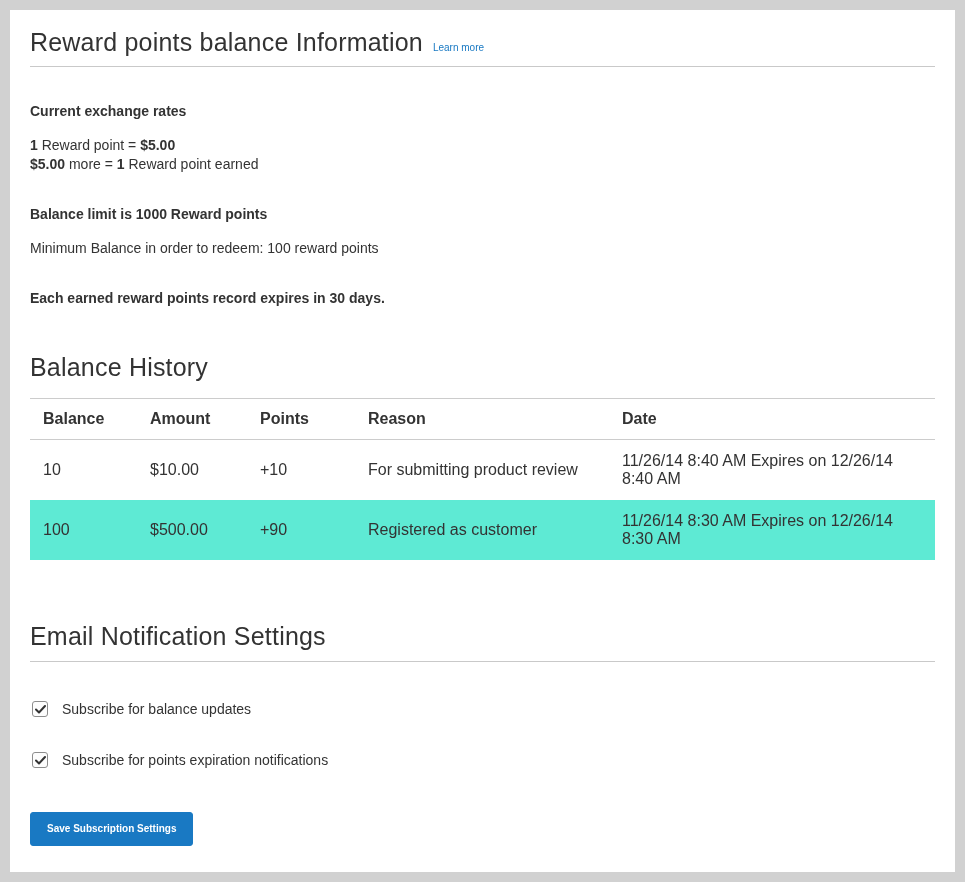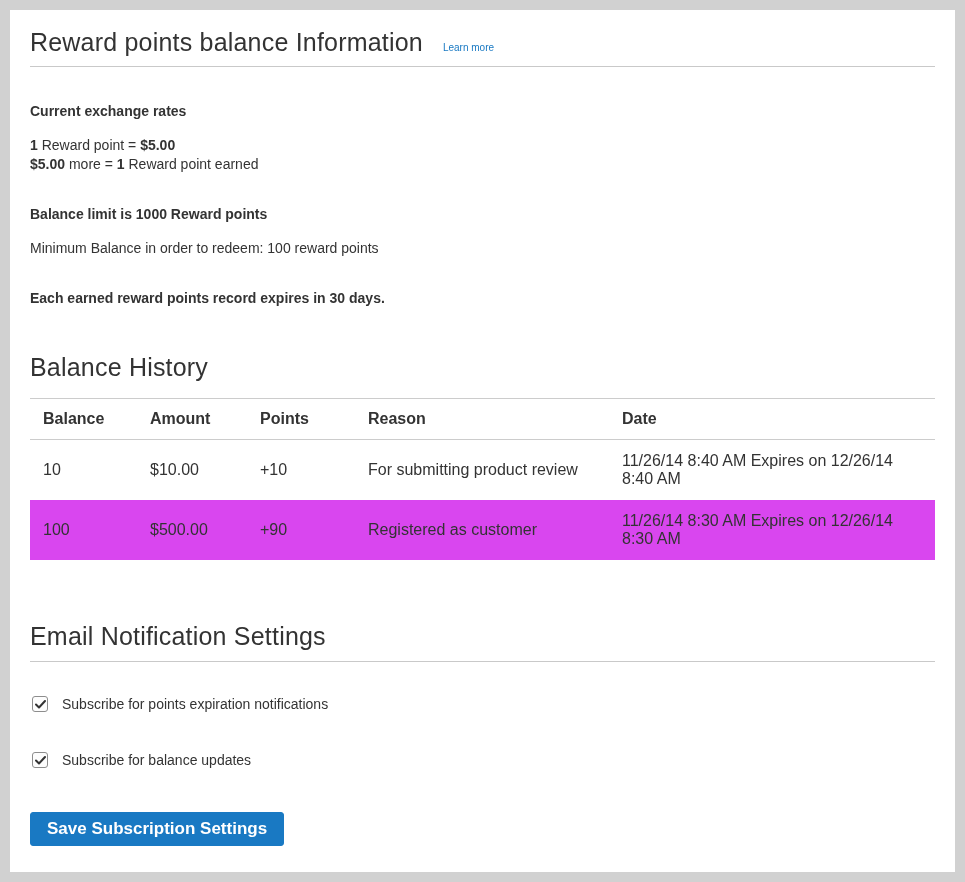--- a/index.html
+++ b/index.html
@@ -17,21 +17,21 @@
     min-height: 861px;
     margin: 10px auto 0 10px;
     background: #ffffff;
     padding: 16px 20px 26px 20px;
   }
 
   
   .heading-row {
     display: flex;
     align-items: baseline;
-    gap: 20px;
+    gap: 10px;
   }
   h1, h2 {
     font-size: 25px;
     font-weight: 300;
     color: #333333;
     margin: 0;
     line-height: 32px;
     letter-spacing: 0.2px;
   }
   .rule {
@@ -77,21 +77,21 @@
     font-weight: 700;
     padding: 11px 10px 11px 13px;
     border-top: 1px solid #cccccc;
     border-bottom: 1px solid #cccccc;
     color: #333333;
   }
   table.history td {
     padding: 12px 10px 12px 13px;
     color: #333333;
   }
-  table.history tbody tr.alt { background: #d946ef; }
+  table.history tbody tr.alt { background: #5eead4; }
   .col-balance { width: 107px; }
   .col-amount  { width: 110px; }
   .col-points  { width: 108px; }
   .col-reason  { width: 254px; }
 
   
   .notif-heading { margin-top: 60px; }
   .notif-rule { margin-top: 9px; }
   .checkbox-row {
     display: flex;
@@ -119,21 +119,21 @@
 
   
   .save-btn {
     margin-top: 43px;
     display: inline-block;
     background: #1979c3;
     border: 1px solid #1979c3;
     border-radius: 3px;
     color: #ffffff;
     font-family: "Liberation Sans", "DejaVu Sans", sans-serif;
-    font-size: 17px;
+    font-size: 10px;
     font-weight: 700;
     padding: 8px 16px;
     cursor: pointer;
     line-height: 16px;
   }
 </style>
 </head>
 <body>
 
 <div class="card">
@@ -181,35 +181,35 @@
         <td>+90</td>
         <td>Registered as customer</td>
         <td>11/26/14 8:30 AM Expires on 12/26/14 8:30 AM</td>
       </tr>
     </tbody>
   </table>
 
   <h2 class="notif-heading">Email Notification Settings</h2>
   <hr class="rule notif-rule">
 
+  <label class="checkbox-row first">
+    <span class="cbx checked">
+      <svg width="11" height="9" viewBox="0 0 11 9">
+          <polyline points="1,4.5 4,7.5 10,1" fill="none" stroke="#333333" stroke-width="2" stroke-linecap="round" stroke-linejoin="round"></polyline>
+        </svg>
+    </span>
+    <span class="checkbox-label">Subscribe for balance updates</span>
+  </label>
+
   <label class="checkbox-row">
     <span class="cbx checked">
       <svg width="11" height="9" viewBox="0 0 11 9">
           <polyline points="1,4.5 4,7.5 10,1" fill="none" stroke="#333333" stroke-width="2" stroke-linecap="round" stroke-linejoin="round"></polyline>
         </svg>
     </span>
     <span class="checkbox-label">Subscribe for points expiration notifications</span>
   </label>
 
-  <label class="checkbox-row first">
-    <span class="cbx checked">
-      <svg width="11" height="9" viewBox="0 0 11 9">
-          <polyline points="1,4.5 4,7.5 10,1" fill="none" stroke="#333333" stroke-width="2" stroke-linecap="round" stroke-linejoin="round"></polyline>
-        </svg>
-    </span>
-    <span class="checkbox-label">Subscribe for balance updates</span>
-  </label>
-
   <div>
     <button class="save-btn">Save Subscription Settings</button>
   </div>
 
 </div>
 
 </body></html>

